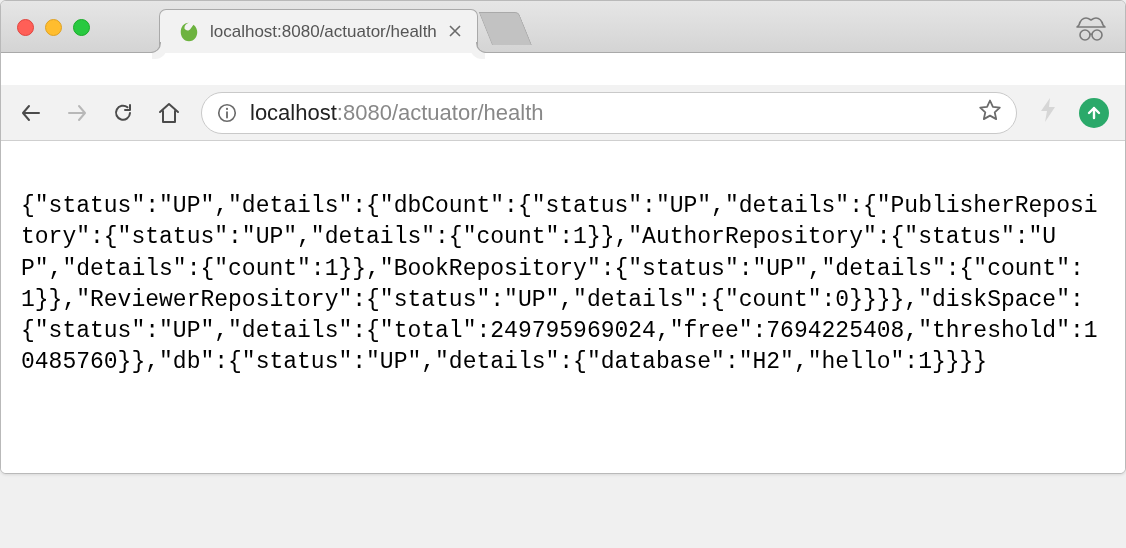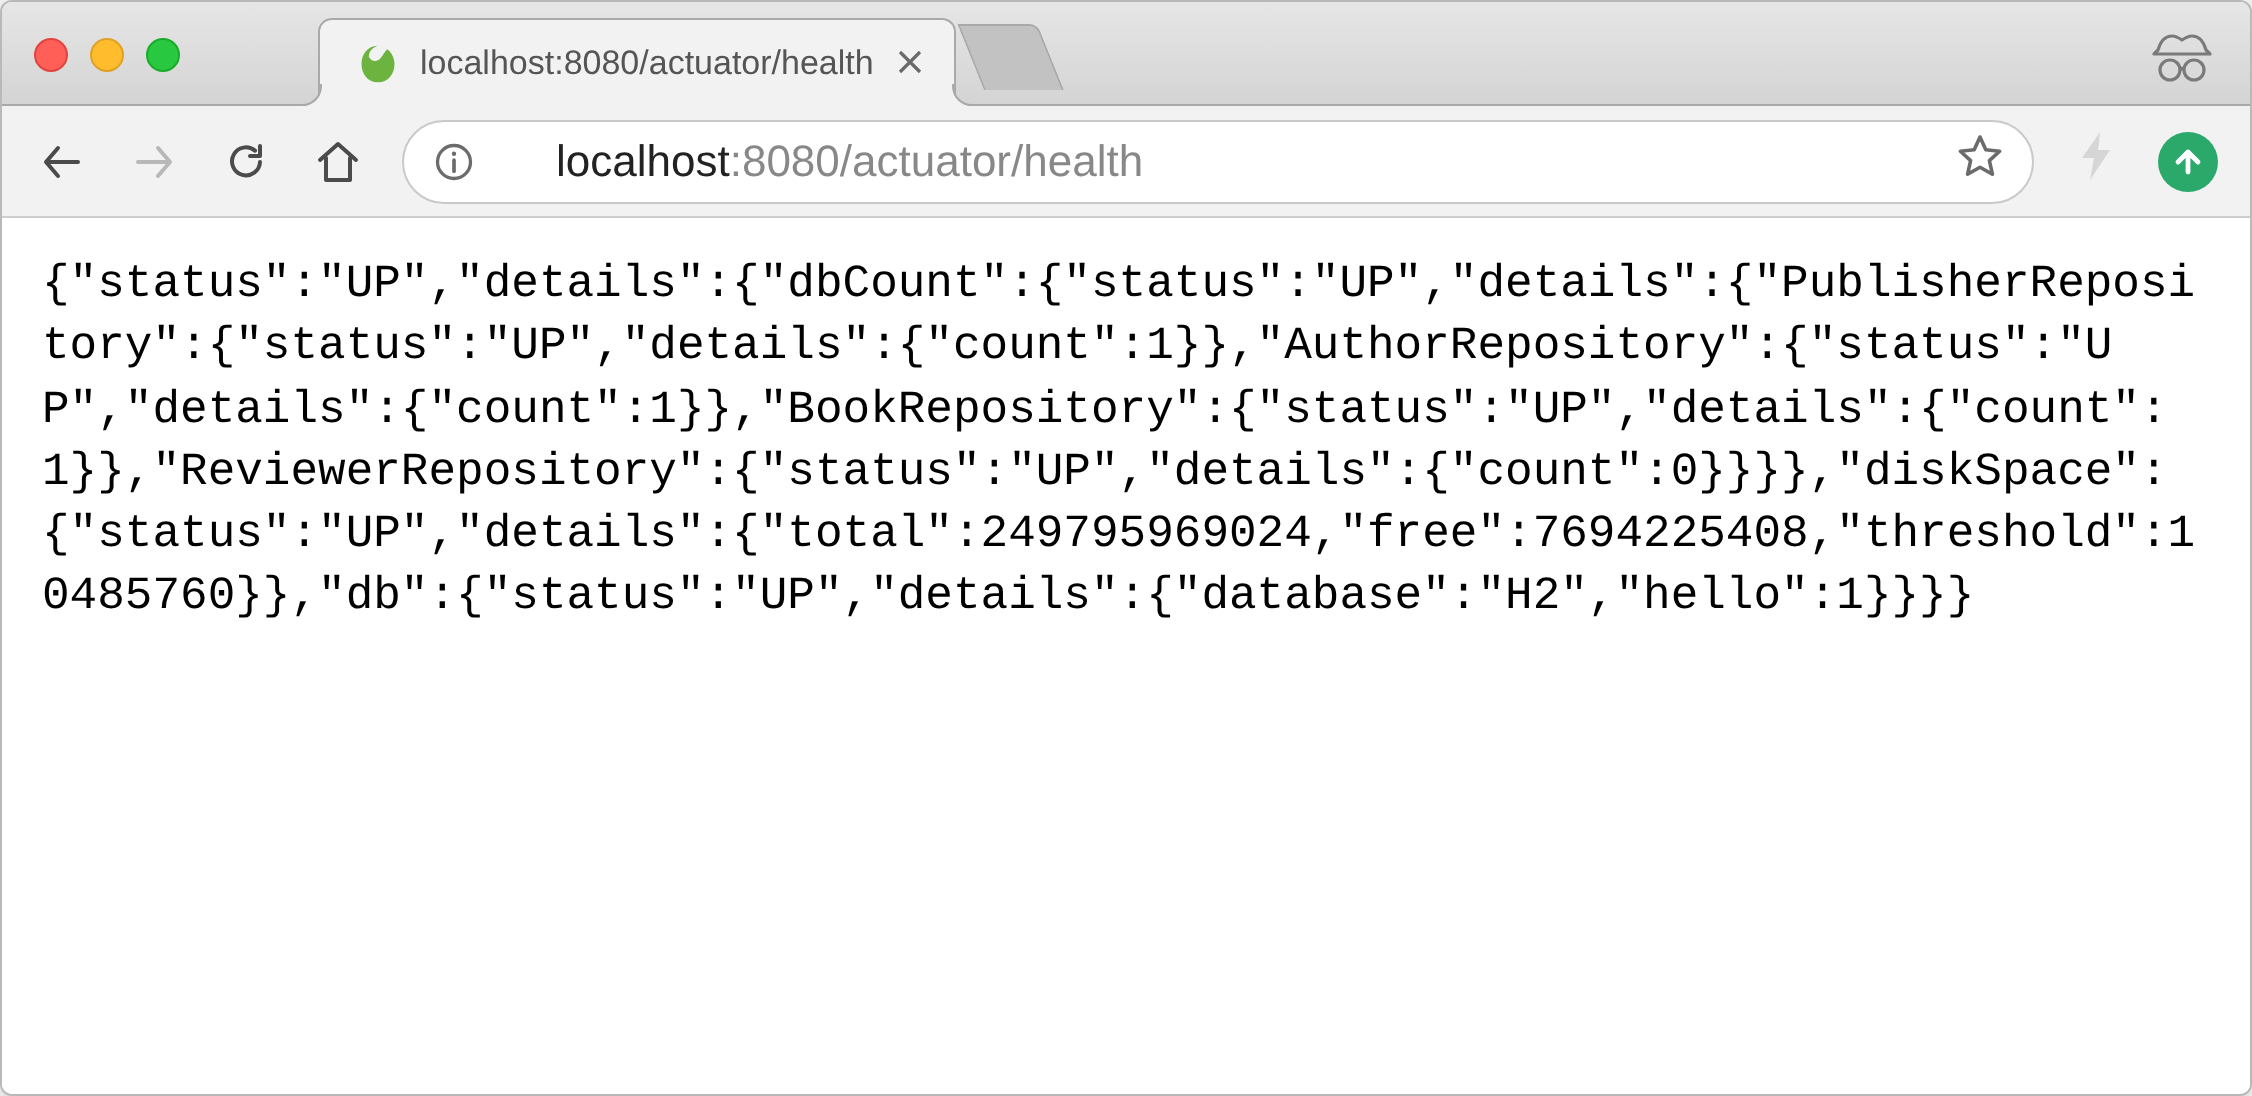--- a/index.html
+++ b/index.html
@@ -5,28 +5,29 @@
     * { margin: 0; padding: 0; box-sizing: border-box; }
     body {
       width: 1126px;
       height: 548px;
       font-family: -apple-system, BlinkMacSystemFont, "Segoe UI", sans-serif;
       background: #f0f0f0;
       overflow: hidden;
     }
     .browser-window {
       width: 1126px;
-      height: 548px;
+      height: 474px;
       background: #fff;
       border: 1px solid #b9b9b9;
       border-radius: 6px;
       overflow: hidden;
       display: flex;
       flex-direction: column;
       box-shadow: 0 1px 3px rgba(0,0,0,0.1);
+      gap: 32px;
     }
     .title-bar {
       height: 52px;
       background: linear-gradient(to bottom, #e6e6e6 0%, #d4d4d4 100%);
       display: flex;
       align-items: flex-end;
       position: relative;
       border-bottom: 1px solid #a9a9a9;
     }
     .traffic-lights {
@@ -163,21 +164,21 @@
       color: #6b6b6b;
       display: flex;
       align-items: center;
     }
     .url-text {
       flex: 1;
       color: #333;
       white-space: nowrap;
       overflow: hidden;
     }
-    .url-host { color: #222; margin-left: 28px; }
+    .url-host { color: #222; }
     .url-port-path { color: #888; text-align: center; }
     .star-icon {
       color: #6b6b6b;
       cursor: pointer;
     }
     .lightning {
       color: #d0d0d0;
       font-size: 22px;
       padding: 0 4px;
     }

